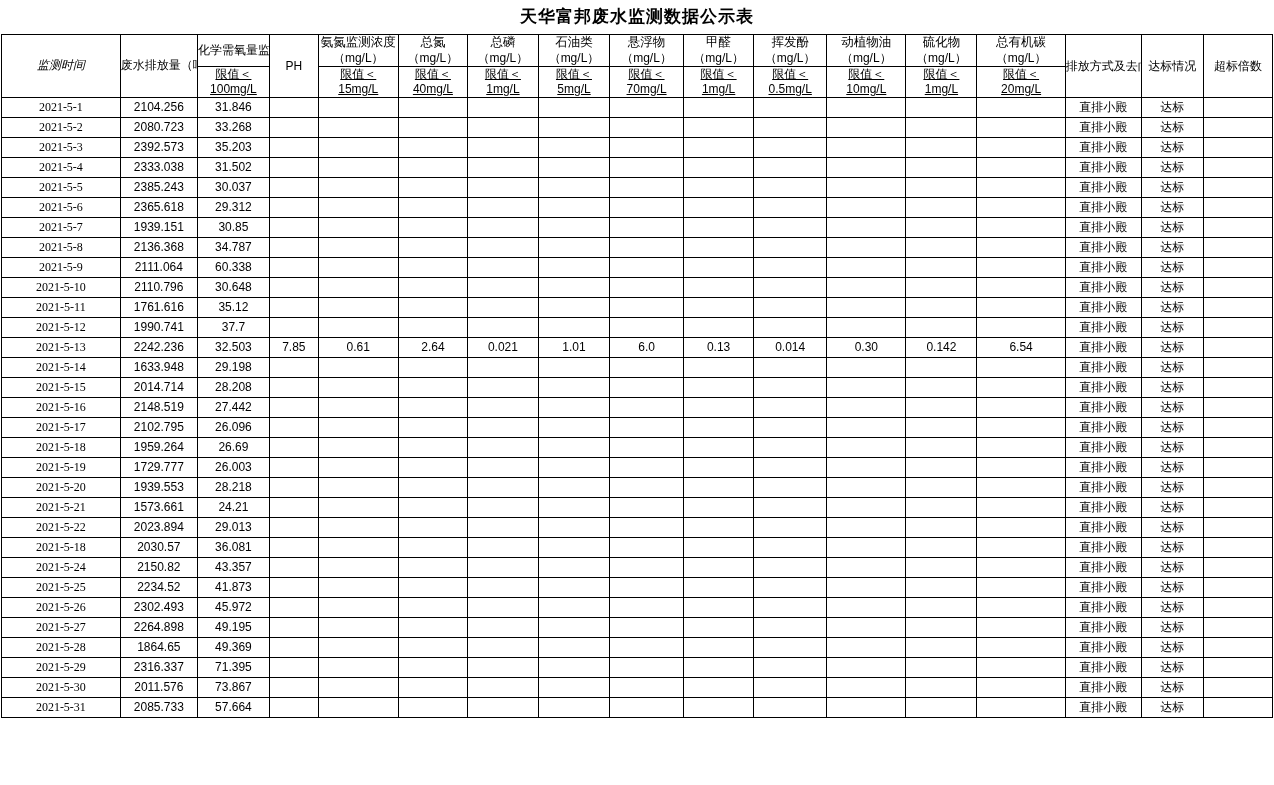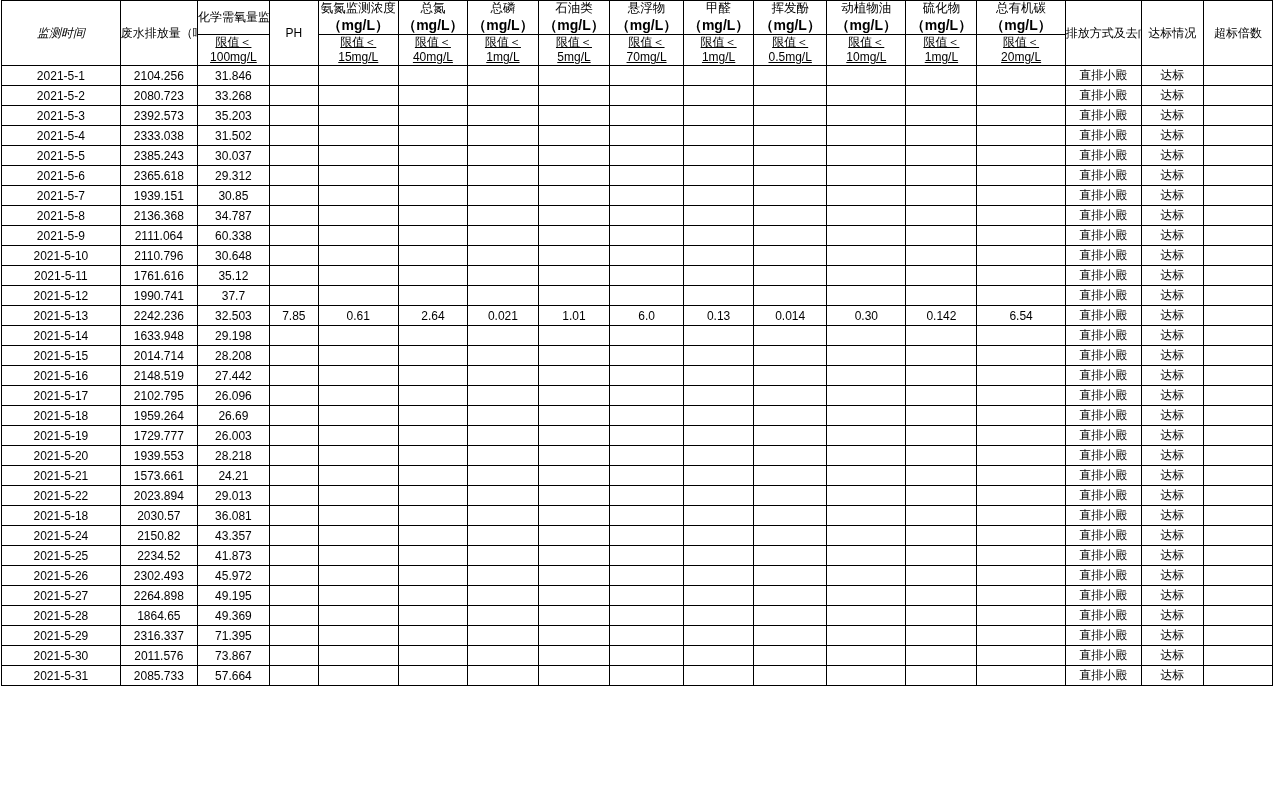--- a/index.html
+++ b/index.html
@@ -48,22 +48,21 @@
     font-size: 12.5px;
     line-height: 1.25;
   }
   .hdr-main .cn {
     display: block;
     font-size: 12.5px;
     font-family: Liberation Serif, serif;
   }
   .hdr-main .unit {
     display: block;
-    font-size: 14px;
-    font-weight: bold;
+    font-size: 12px;
   }
   .hdr-time {
     font-size: 13px;
     font-weight: bold;
     font-style: italic;
   }
   .hdr-bold {
     font-weight: bold;
     font-size: 12.5px;
     line-height: 1.25;
@@ -76,33 +75,34 @@
     line-height: 1.25;
   }
   .limit span {
     display: block;
     text-decoration: underline;
   }
   .rowcell {
     height: 19px;
     font-size: 12px;
   }
-  .c-date { font-size: 12px; }
+  .c-date { font-size: 12px; font-family: Liberation Serif, serif; }
   .c-num { text-align: right; padding-right: 6px; }
   .c-numc { text-align: center; }
   .c-left { text-align: left; padding-left: 2px; font-size: 12.5px; }
   .vert-head {
     font-size: 12.5px;
     line-height: 1.2;
   }
 </style>
 </head>
 <body>
 
 <div class="sheet">
+  <div class="title">天华富邦废水监测数据公示表</div>
 
   <table class="data">
     <colgroup>
       <col style="width:117px">
       <col style="width:76px">
       <col style="width:71px">
       <col style="width:48px">
       <col style="width:79px">
       <col style="width:68px">
       <col style="width:70px">

